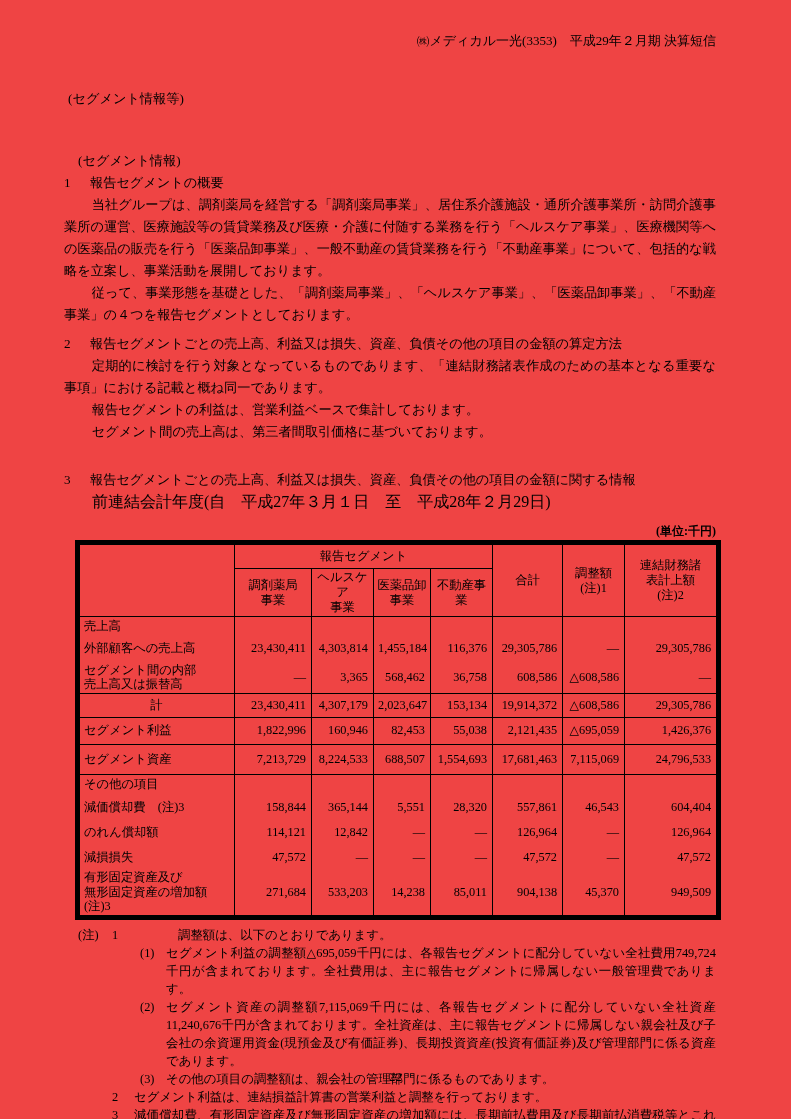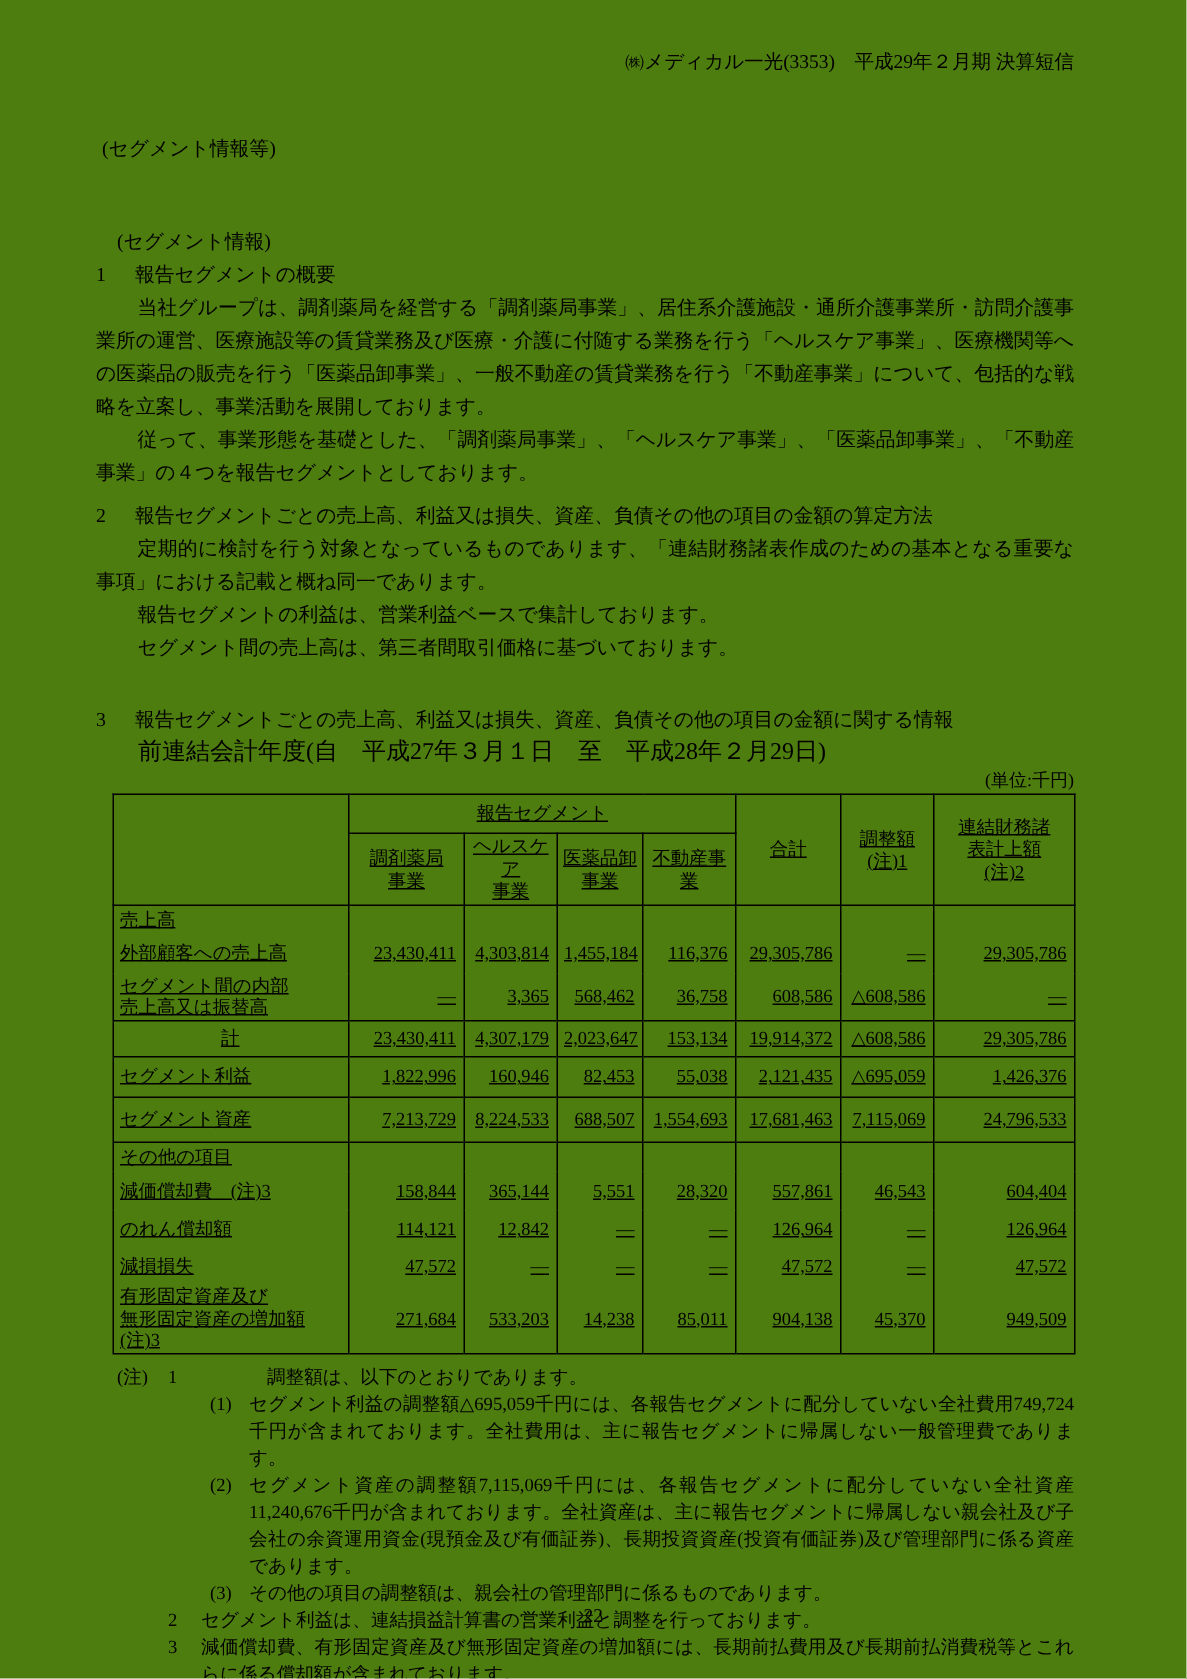--- a/index.html
+++ b/index.html
@@ -1,43 +1,42 @@
 <!DOCTYPE html>
 <html lang="ja"><head>
 <meta charset="utf-8">
 <style>
   html,body { margin:0; padding:0; background:#ffffff; }
   .page {
     position:relative;
     width:791px; height:1119px;
-    background:#4d7c0f; color:#000000;
+    background:#ef4444; color:#000000;
     font-family:"Liberation Serif","DejaVu Serif",serif;
     box-sizing:border-box;
     padding:33px 75px 0 64px;
     overflow:hidden;
   }
   .doc-header { text-align:right; font-size:13px; line-height:15px; }
   .intro { margin-top:24px; }
   .t-line { font-size:13.2px; line-height:22px;margin-top:40px; }
   .ind-1 { padding-left:4px; }
   .ind-2 { padding-left:14px; }
   .section { margin-top:0; }
   .sec2 { margin-top:7px; }
   .sec3 { margin-top:26px; }
   .sec-head { display:flex; font-size:13.2px; line-height:22px; }
   .sec-num { flex:0 0 26px; }
   .body-para { margin:0; font-size:13.2px; line-height:22px; text-indent:2.1em; text-align:justify; }
   .period-line { font-size:16px; line-height:22px; padding-left:28px; }
-  .unit-label { text-align:right; font-size:12px; line-height:14px; margin-top:0; margin-bottom:2px; width:652px; }
+  .unit-label { text-align:right; font-size:12px; line-height:14px; margin-top:11px; margin-bottom:2px; width:652px;font-weight:bold; }
   table.seg {
     border-collapse:collapse; table-layout:fixed;
     width:641px; margin-left:11px;
-    border:1px solid #000000;
+    border:5px solid #000000;
     font-size:12.3px;
-    text-decoration:underline;
   }
   table.seg th {
     border:1px solid #000; font-weight:normal; text-align:center;
     vertical-align:middle; white-space:pre-line; line-height:15px; padding:1px 2px;
   }
   table.seg td {
     border-left:1px solid #000; border-right:1px solid #000;
     vertical-align:middle; white-space:pre-line; line-height:14.5px;
     padding:1px 5px 1px 4px;
   }

